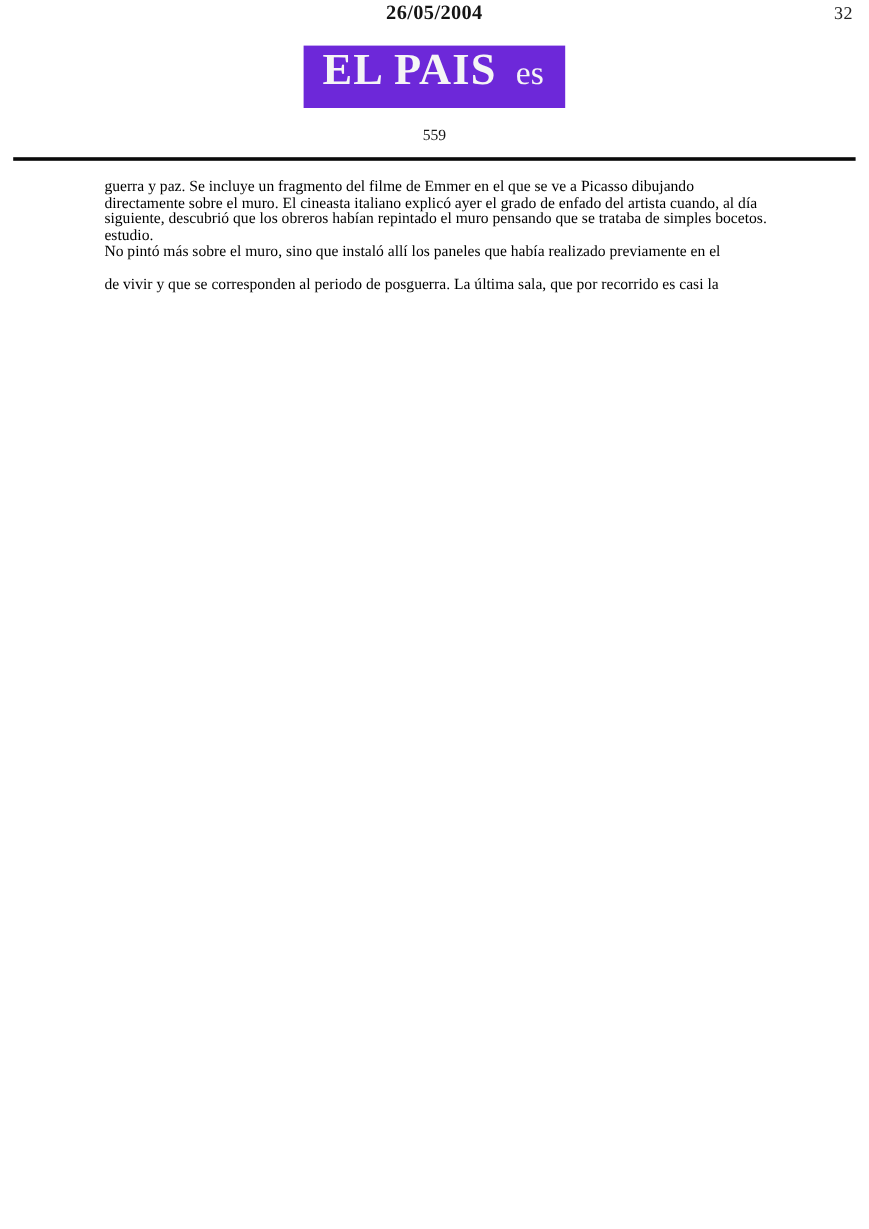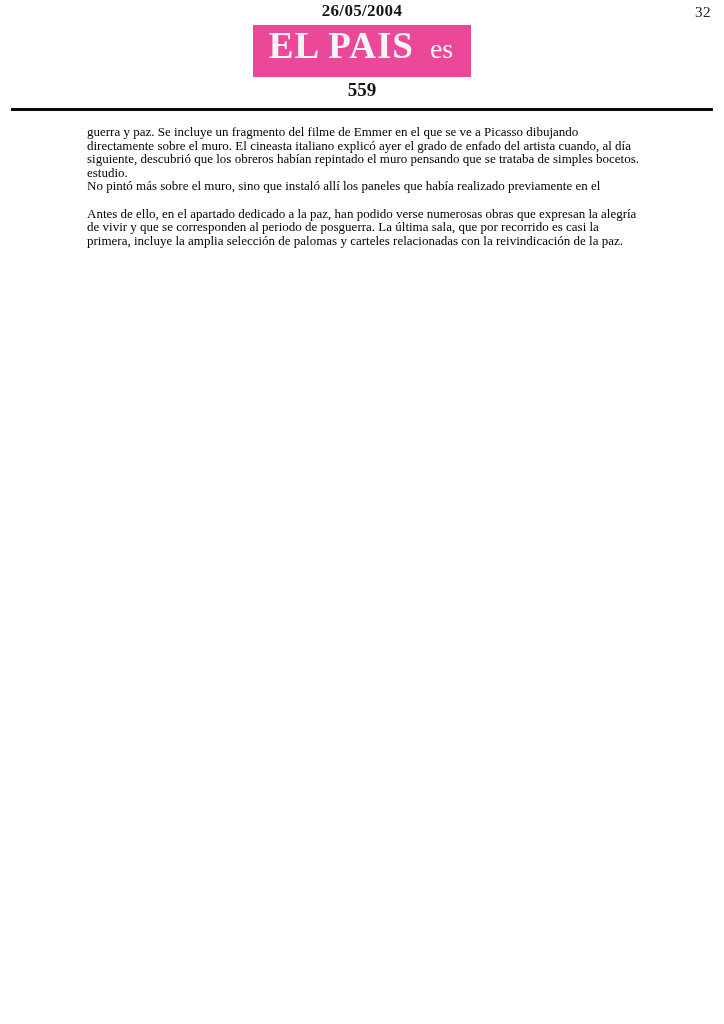--- a/index.html
+++ b/index.html
@@ -28,42 +28,42 @@
     text-align: center;
   }
   .date {
     font-size: 17px;
     font-weight: bold;
     line-height: 22px;
     letter-spacing: 0.3px;
   }
   .logo-box {
     display: inline-block;
-    background: #ec4899;
+    background: #6d28d9;
     color: #f5f5f5;
-    margin-top: 3px;
+    margin-top: 16px;
     padding: 4px 18px 7px 16px;
     line-height: 34px;
     white-space: nowrap;
   }
   .logo-main {
     font-size: 37px;
     font-weight: bold;
     letter-spacing: 1px;
   }
   .logo-suffix {
     font-size: 28px;
     font-weight: normal;
     margin-left: 16px;
   }
   .edition {
-    font-size: 19px;
-    font-weight: bold;
+    font-size: 13px;
+    font-weight: normal;
     line-height: 20px;
-    margin-top: 3px;
+    margin-top: 13px;
   }
   .rule {
     height: 3px;
     background: #0a0a0a;
     margin: 8px 11px 0 11px;
   }
   .body-text {
     margin: 14px 75px 4px 87px;
     font-size: 13px;
     line-height: 13.5px;
@@ -106,23 +106,21 @@
 
     <div class="paragraph">
       <div class="text-line">guerra y paz. Se incluye un fragmento del filme de Emmer en el que se ve a Picasso dibujando</div>
       <div class="text-line">directamente sobre el muro. El cineasta italiano explicó ayer el grado de enfado del artista cuando, al día</div>
       <div class="text-line">siguiente, descubrió que los obreros habían repintado el muro pensando que se trataba de simples bocetos.</div>
       <div class="text-line">estudio.</div>
       <div class="text-line">No pintó más sobre el muro, sino que instaló allí los paneles que había realizado previamente en el</div>
     </div>
 
     <div class="paragraph">
-      <div class="text-line">Antes de ello, en el apartado dedicado a la paz, han podido verse numerosas obras que expresan la alegría</div>
       <div class="text-line">de vivir y que se corresponden al periodo de posguerra. La última sala, que por recorrido es casi la</div>
-      <div class="text-line">primera, incluye la amplia selección de palomas y carteles relacionadas con la reivindicación de la paz.</div>
     </div>
 
   </div>
 
   <div class="footer-section">Cultura</div>
 
   <div class="footer-source">Da pag.3</div>
 
 </div>
 

